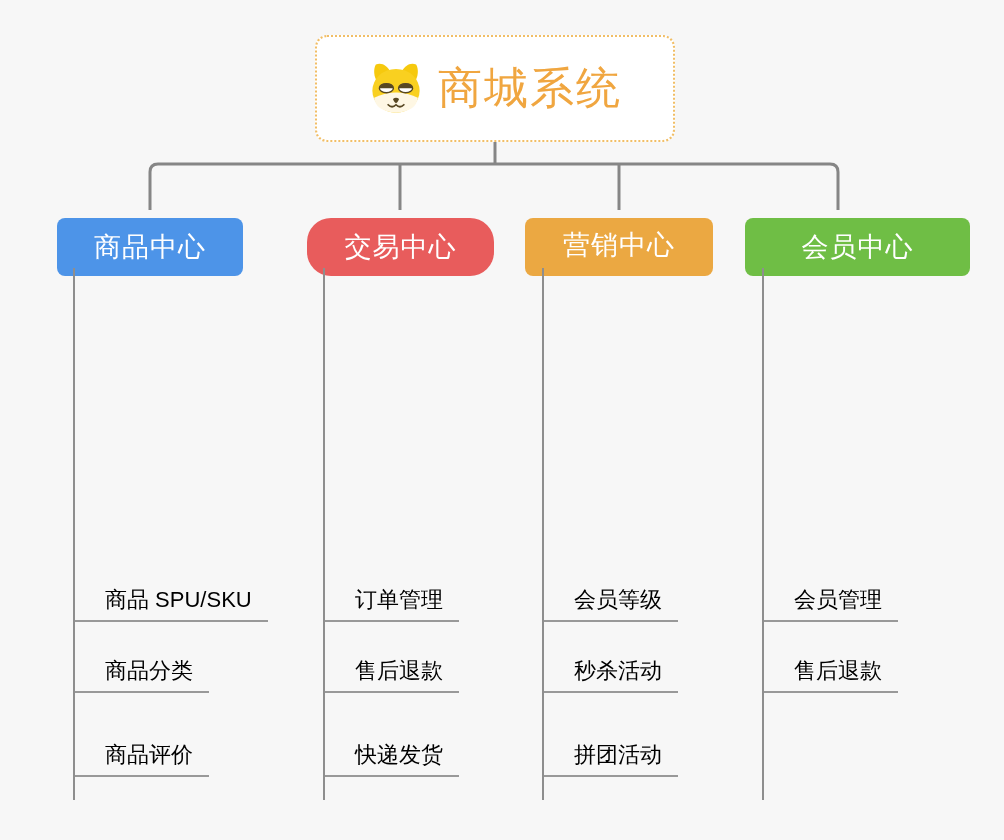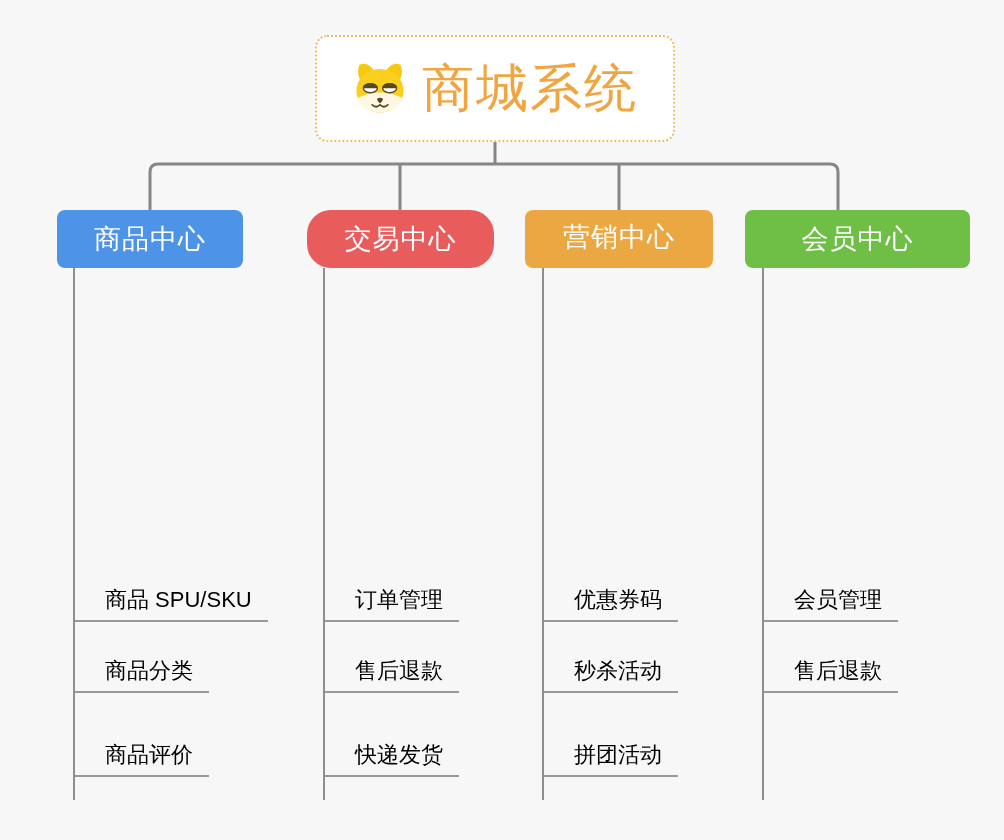--- a/index.html
+++ b/index.html
@@ -12,26 +12,26 @@
   .canvas{position:relative;width:1004px;height:840px;}
   .connectors{position:absolute;left:0;top:0;width:1004px;height:840px;pointer-events:none;}
 
   
   .root-node{
     position:absolute;left:315px;top:35px;width:360px;height:107px;
     background:#FFFFFF;border:2px dotted #F1BE66;border-radius:12px;
     box-sizing:border-box;
     display:flex;align-items:center;justify-content:center;gap:14px;
   }
-  .root-label{font-size:52px;letter-spacing:2px;text-align:right;}
+  .root-label{font-size:44px;letter-spacing:2px;text-align:right;}
   .dog{display:inline-flex;width:56px;height:56px;}
 
   
   .branch{
-    position:absolute;top:210px;height:58px;line-height:58px;
+    position:absolute;top:218px;height:58px;line-height:58px;
     border-radius:8px;color:#FFFFFF;font-size:27px;text-align:center;
     letter-spacing:1px;
   }
   .b1{left:57px;width:186px;}
   .b2{left:307px;width:187px;border-radius:24px;}
   .b3{left:525px;width:188px;}
   .b4{left:745px;width:225px;}
 
   
   .col{
@@ -104,21 +104,21 @@
   </div>
 
   <div class="col c2">
     <div class="item">订单管理</div>
     <div class="item">售后退款</div>
     <div class="item">快递发货</div>
 
   </div>
 
   <div class="col c3">
-    <div class="item">优惠券码</div>
+    <div class="item">会员等级</div>
     <div class="item">秒杀活动</div>
     <div class="item">拼团活动</div>
 
   </div>
 
   <div class="col c4">
     <div class="item">会员管理</div>
     <div class="item">售后退款</div>
 
   </div>

